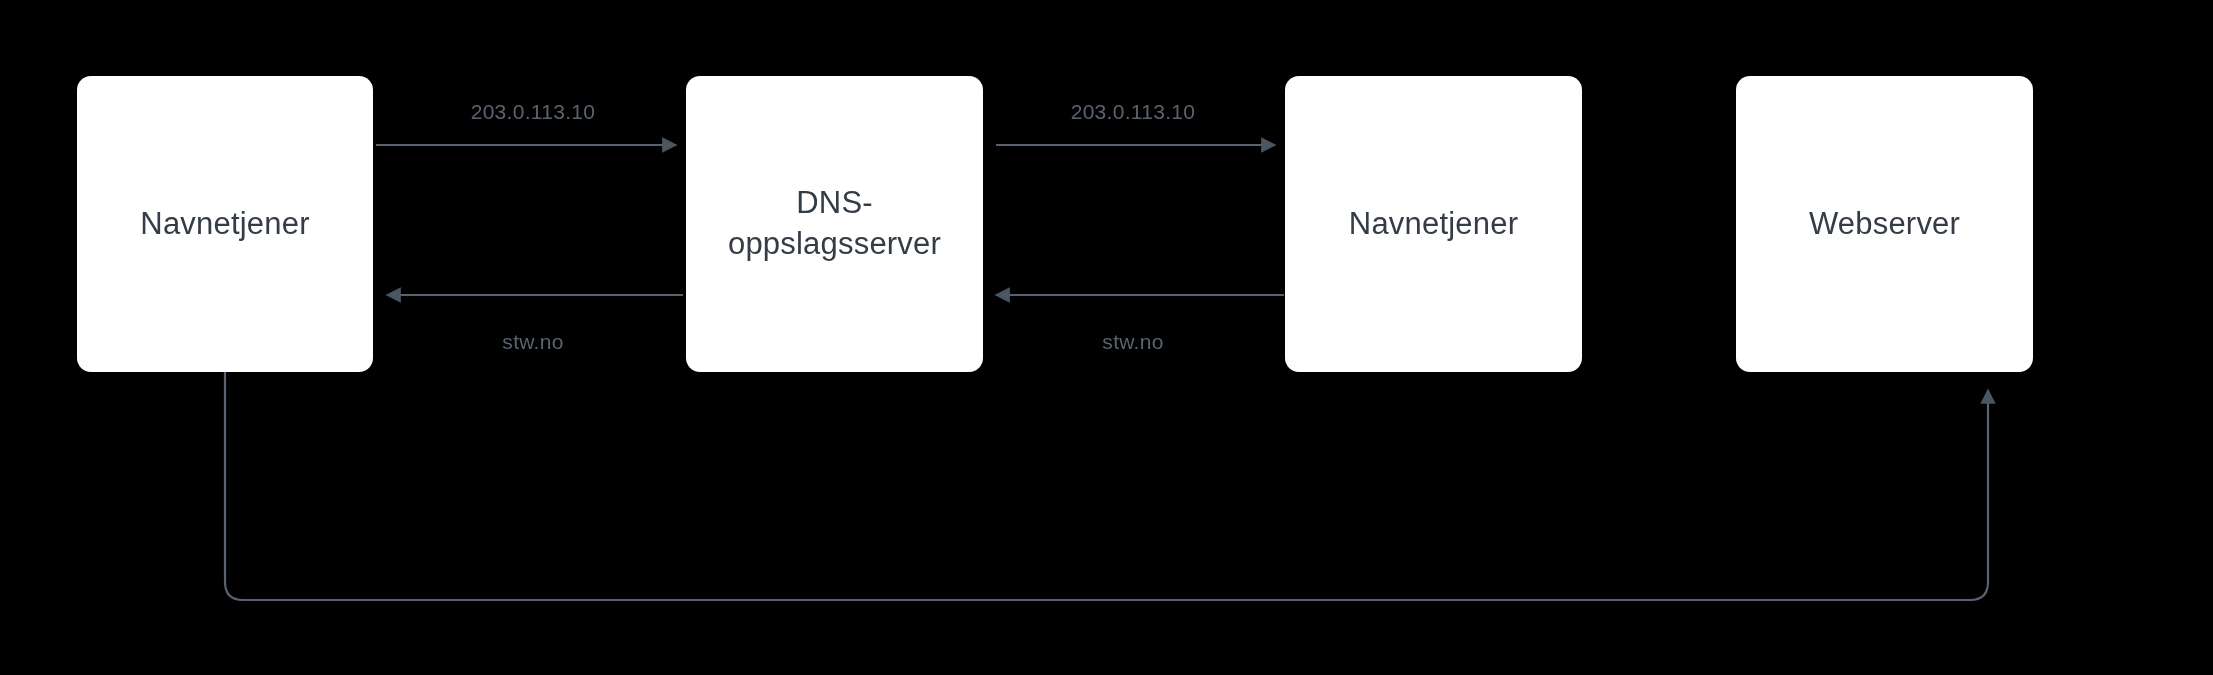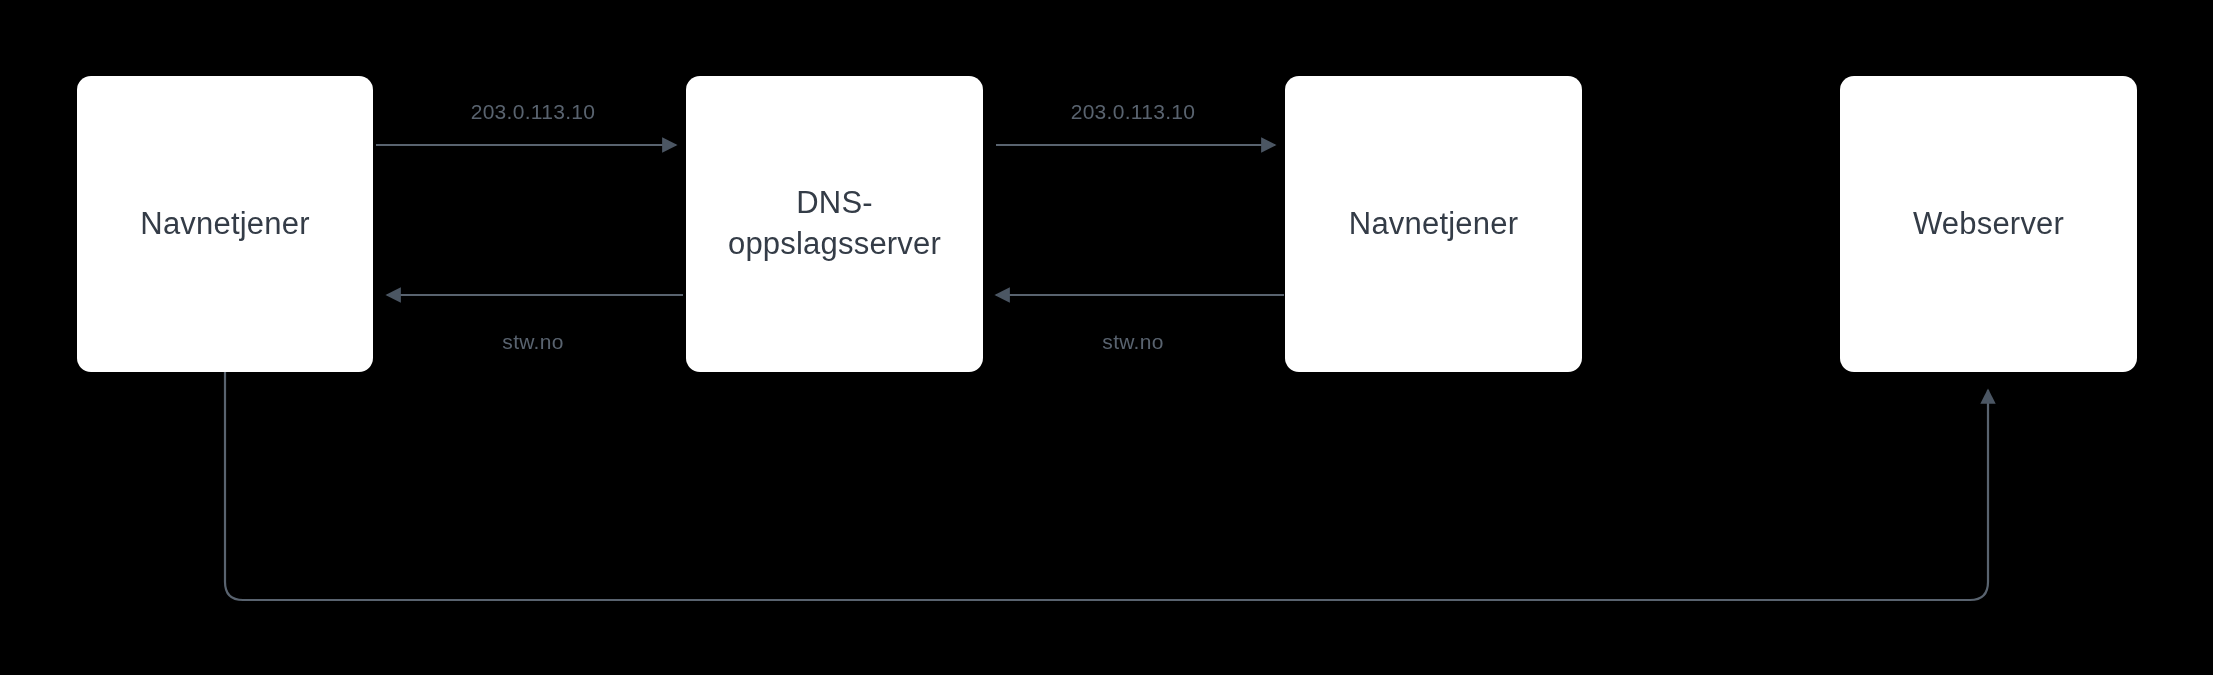--- a/index.html
+++ b/index.html
@@ -89,21 +89,21 @@
 
   <div class="node" style="left:686px; top:76px; width:297px; height:296px;">
     <span class="node-label">DNS-
 oppslagsserver</span>
   </div>
 
   <div class="node" style="left:1285px; top:76px; width:297px; height:296px;">
     <span class="node-label">Navnetjener</span>
   </div>
 
-  <div class="node" style="left:1840px; top:76px; width:297px; height:296px;">
+  <div class="node" style="left:1736px; top:76px; width:297px; height:296px;">
     <span class="node-label">Webserver</span>
   </div>
 
   <div class="edge-label" style="left:533px; top:100px;">203.0.113.10</div>
 
   <div class="edge-label" style="left:1133px; top:100px;">203.0.113.10</div>
 
   <div class="edge-label" style="left:533px; top:330px;">stw.no</div>
 
   <div class="edge-label" style="left:1133px; top:330px;">stw.no</div>

